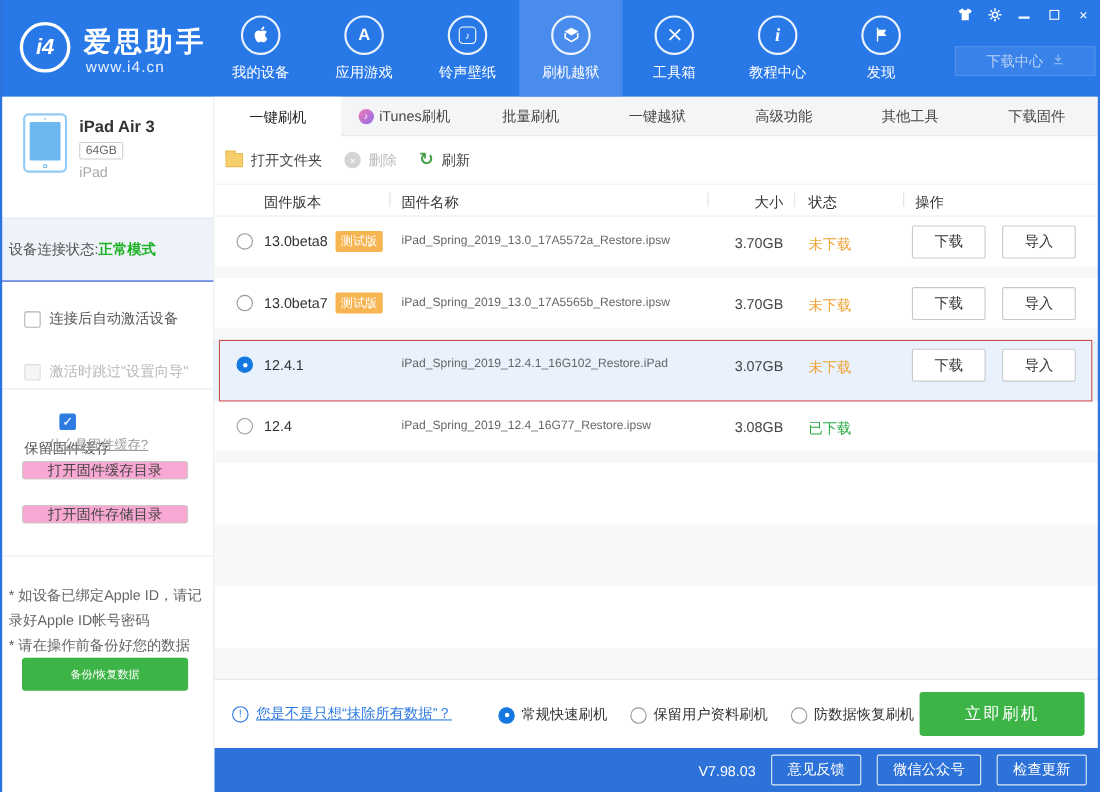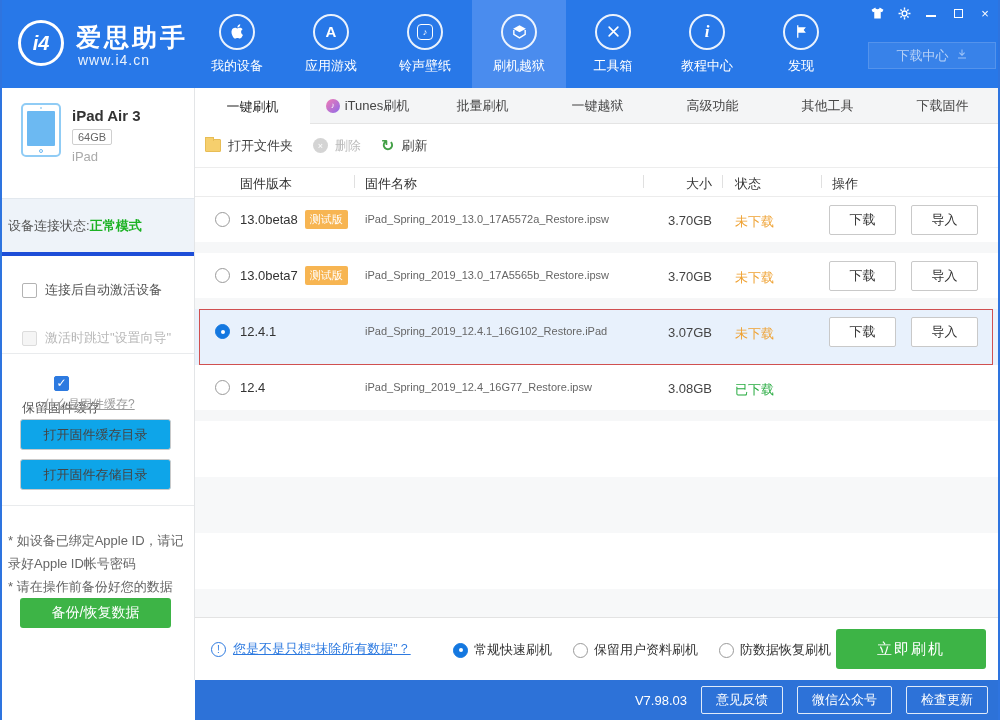--- a/index.html
+++ b/index.html
@@ -37,40 +37,40 @@
   .sidebar { position:absolute; left:0; top:88px; width:195px; bottom:40px; background:#fff; border-right:1px solid #e3e5e7; }
   .ipad { position:absolute; left:21px; top:15px; width:40px; height:54px; border:2px solid #90ccf5; border-radius:5px; background:#fff; }
   .ipad .cam { position:absolute; left:50%; top:2px; transform:translateX(-50%); width:2px; height:2px; background:#9ed2f6; border-radius:50%; }
   .ipad .screen { position:absolute; left:4px; right:4px; top:6px; bottom:9px; background:#6cb9f2; border-radius:1px; }
   .ipad .home { position:absolute; left:50%; bottom:2px; transform:translateX(-50%); width:4px; height:4px; border:1px solid #6cb9f2; border-radius:50%; }
   .dev-name { position:absolute; left:72px; top:19px; font-size:15px; font-weight:bold; color:#333; }
   .dev-cap { position:absolute; left:72px; top:41px; font-size:11px; color:#666; border:1px solid #cfcfcf; border-radius:2px; padding:1px 5px; }
   .dev-type { position:absolute; left:72px; top:61px; font-size:13px; color:#aaa; }
 
   .conn-strip { position:absolute; left:0; right:0; top:110px; height:58px; background:#eef3f9;
-    border-top:1px solid #e2e8ee; border-bottom:4px solid #1d4ed8; display:flex; align-items:center; padding-left:8px; }
+    border-top:1px solid #e2e8ee; border-bottom:1px solid #1d4ed8; display:flex; align-items:center; padding-left:8px; }
   .conn-label { font-size:13px; color:#555; }
   .conn-value { font-size:13px; font-weight:bold; color:#1cb224; }
 
   .opt-row { position:absolute; left:22px; display:flex; align-items:center; gap:8px; font-size:13px; color:#555; cursor:pointer; }
   .opt-row.disabled { color:#b8b8b8; }
   .cb { width:15px; height:15px; border:1px solid #b3b3b3; border-radius:2px; background:#fff; position:relative; flex:0 0 auto; }
   .cb.disabled { border-color:#dcdcdc; background:#f5f5f5; }
   .cb.checked { border-color:#2d7ae0; background:#2d7ae0; }
   .cb.checked::after { content:"✓"; position:absolute; left:2px; top:-1px; color:#fff; font-size:12px; }
   .cb.light { border-color:#fff; background:transparent; }
 
   .side-div { position:absolute; left:0; right:0; height:1px; background:#e9ebed; }
   .cache-link { position:absolute; left:44px; top:308px; font-size:12px; color:#9a9a9a; text-decoration:underline; cursor:pointer; }
-  .side-btn { position:absolute; left:20px; width:151px; height:31px; background:#0ea5e9; border:1px solid #c9c9c9; border-radius:3px;
+  .side-btn { position:absolute; left:20px; width:151px; height:17px; background:#f9a8d4; border:1px solid #c9c9c9; border-radius:3px;
     font-size:13px; color:#444; display:flex; align-items:center; justify-content:center; cursor:pointer; font-family:inherit; }
   .notes { position:absolute; left:8px; right:6px; top:441px; font-size:13px; color:#666; line-height:23px; }
   .green-btn { background:#3db446; color:#fff; border:none; border-radius:3px; display:flex; align-items:center; justify-content:center;
     cursor:pointer; font-family:inherit; }
-  .backup-btn { position:absolute; left:20px; top:510px; width:151px; height:30px; font-size:14px; }
+  .backup-btn { position:absolute; left:20px; top:510px; width:151px; height:30px; font-size:10px; }
 
   
   .tabbar { position:absolute; left:195px; top:88px; right:0; height:36px; background:#f4f5f6; border-bottom:1px solid #e4e4e4; display:flex; }
   .tab { flex:1; display:flex; align-items:center; justify-content:center; gap:5px; font-size:13px; color:#454545; cursor:pointer; }
   .tab.active { background:#fff; color:#222; height:37px; margin-bottom:-1px; }
   .itunes-ic { width:14px; height:14px; border-radius:50%; background:linear-gradient(135deg,#f27bb4,#8e6ae8);
     color:#fff; font-size:8px; display:flex; align-items:center; justify-content:center; }
 
   
   .toolbar { position:absolute; left:195px; top:124px; right:0; height:44px; background:#fff; border-bottom:1px solid #ededed;

